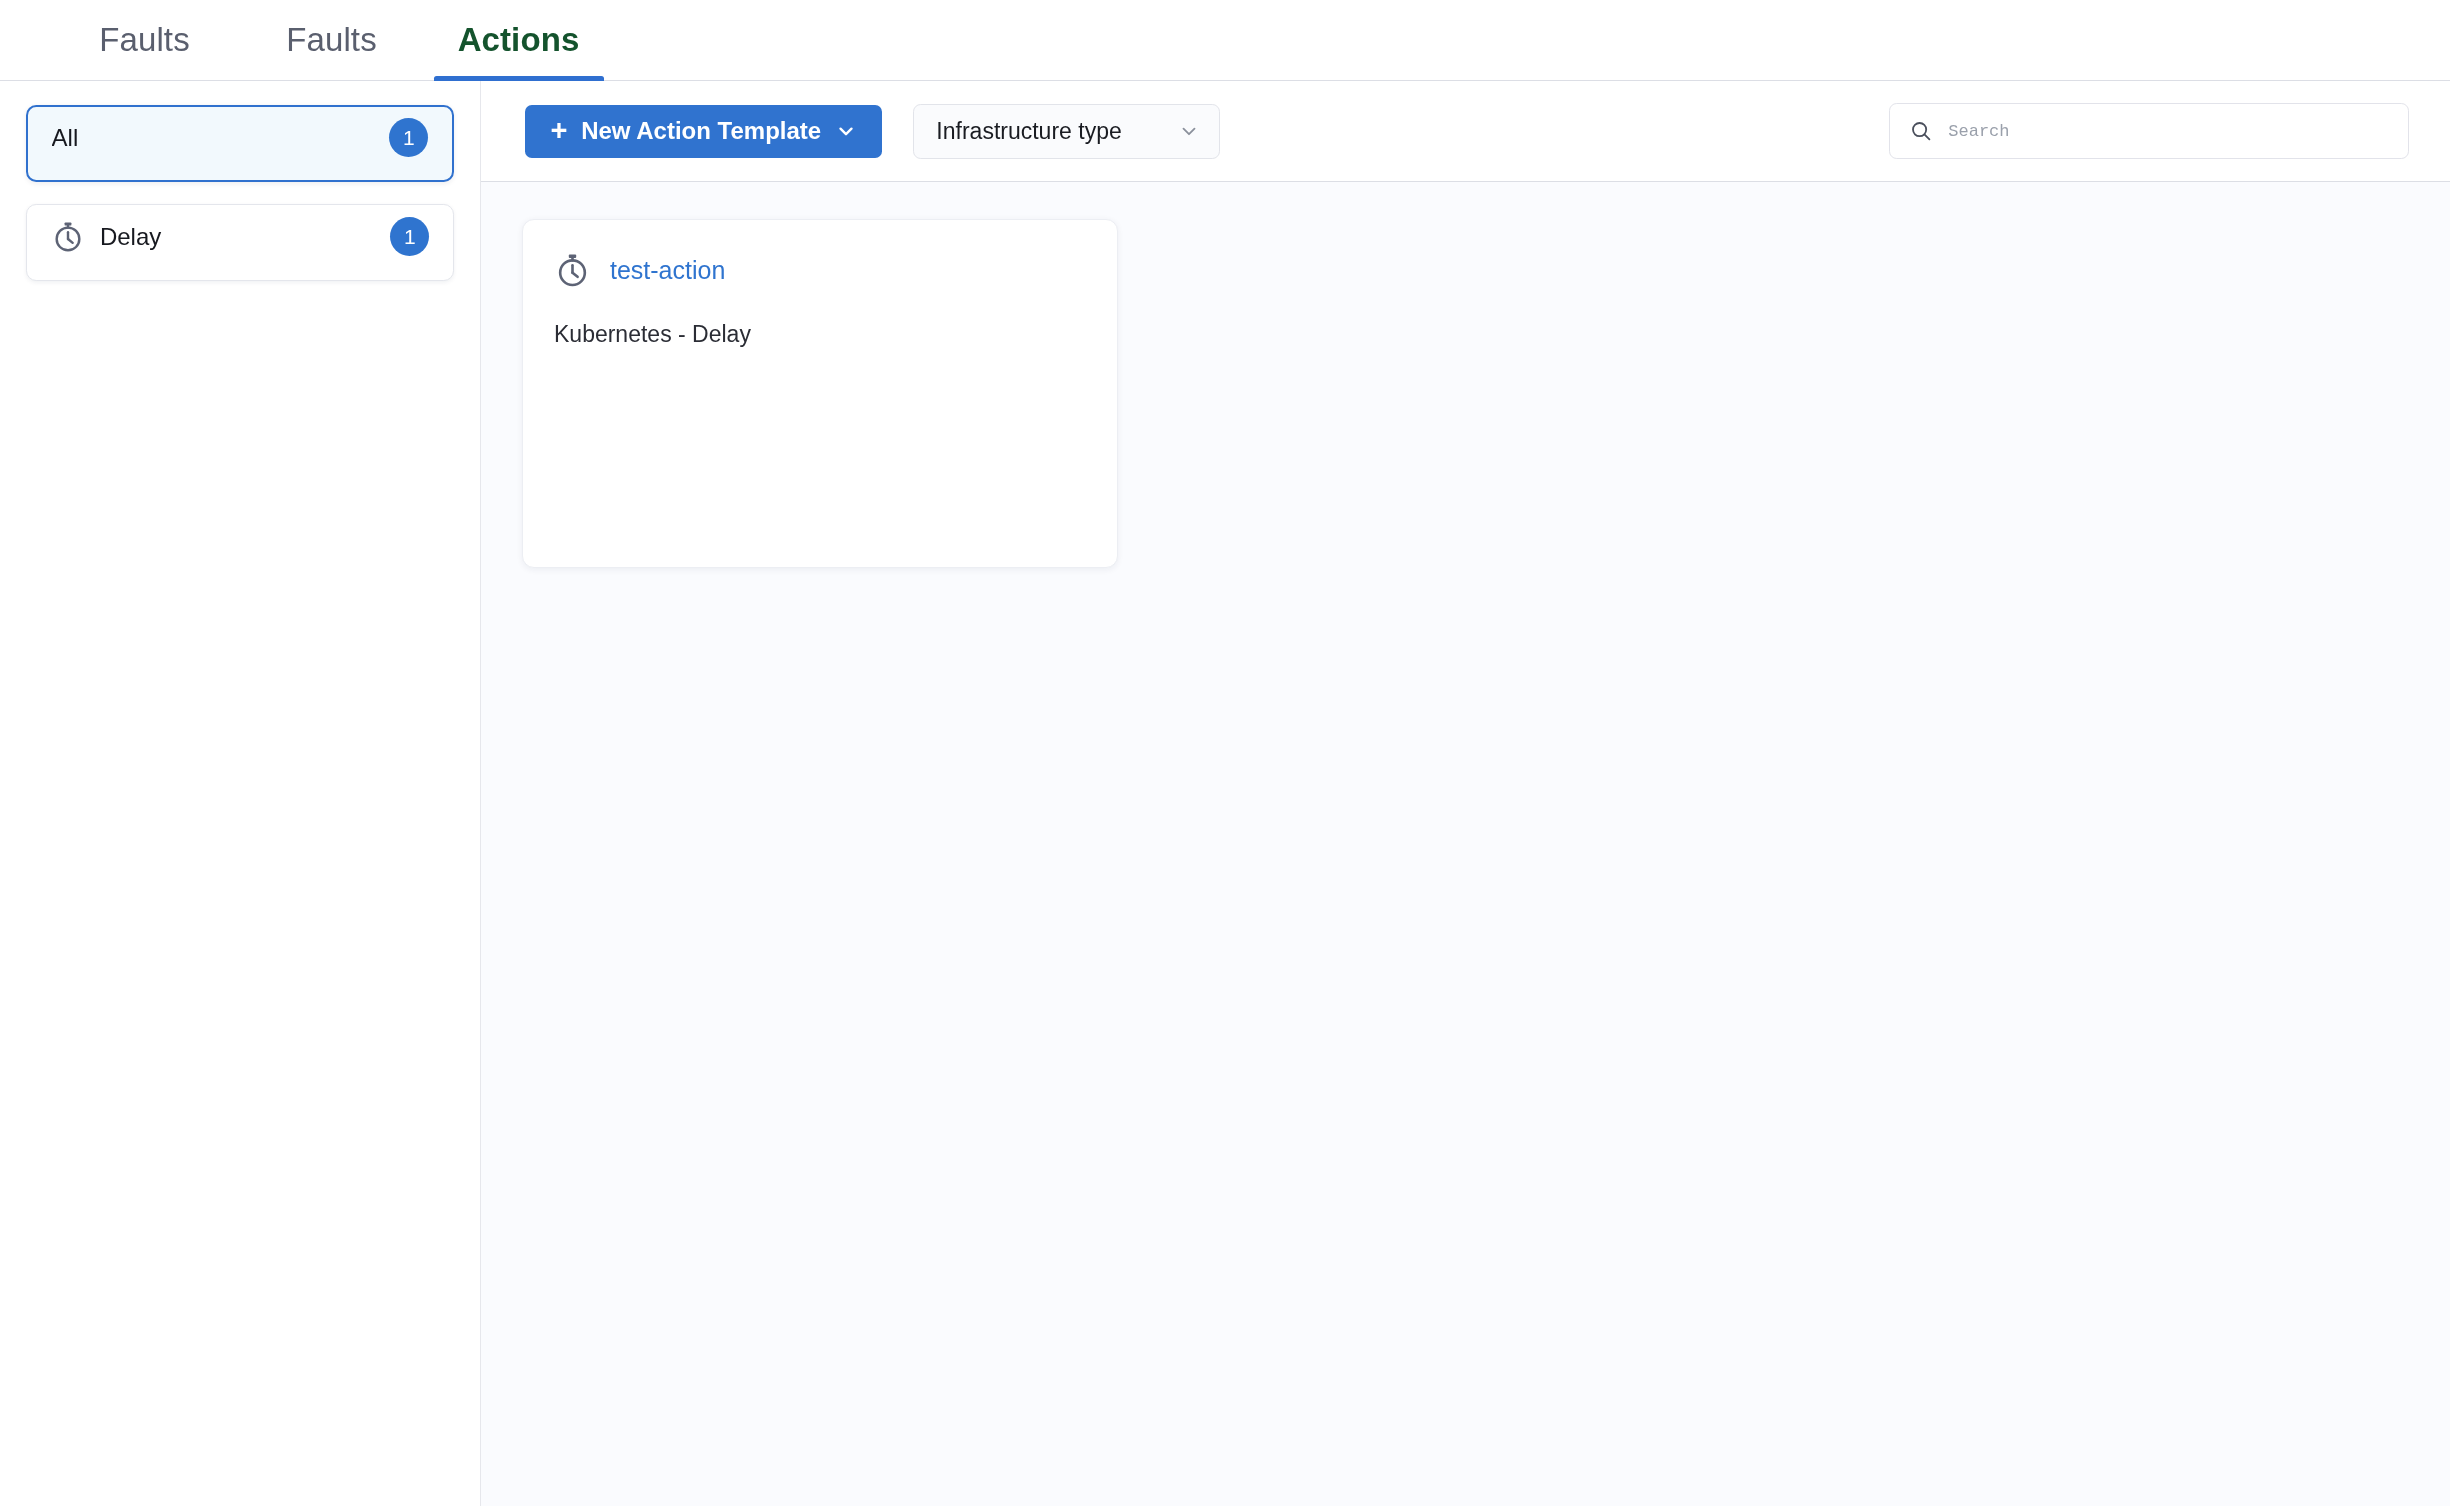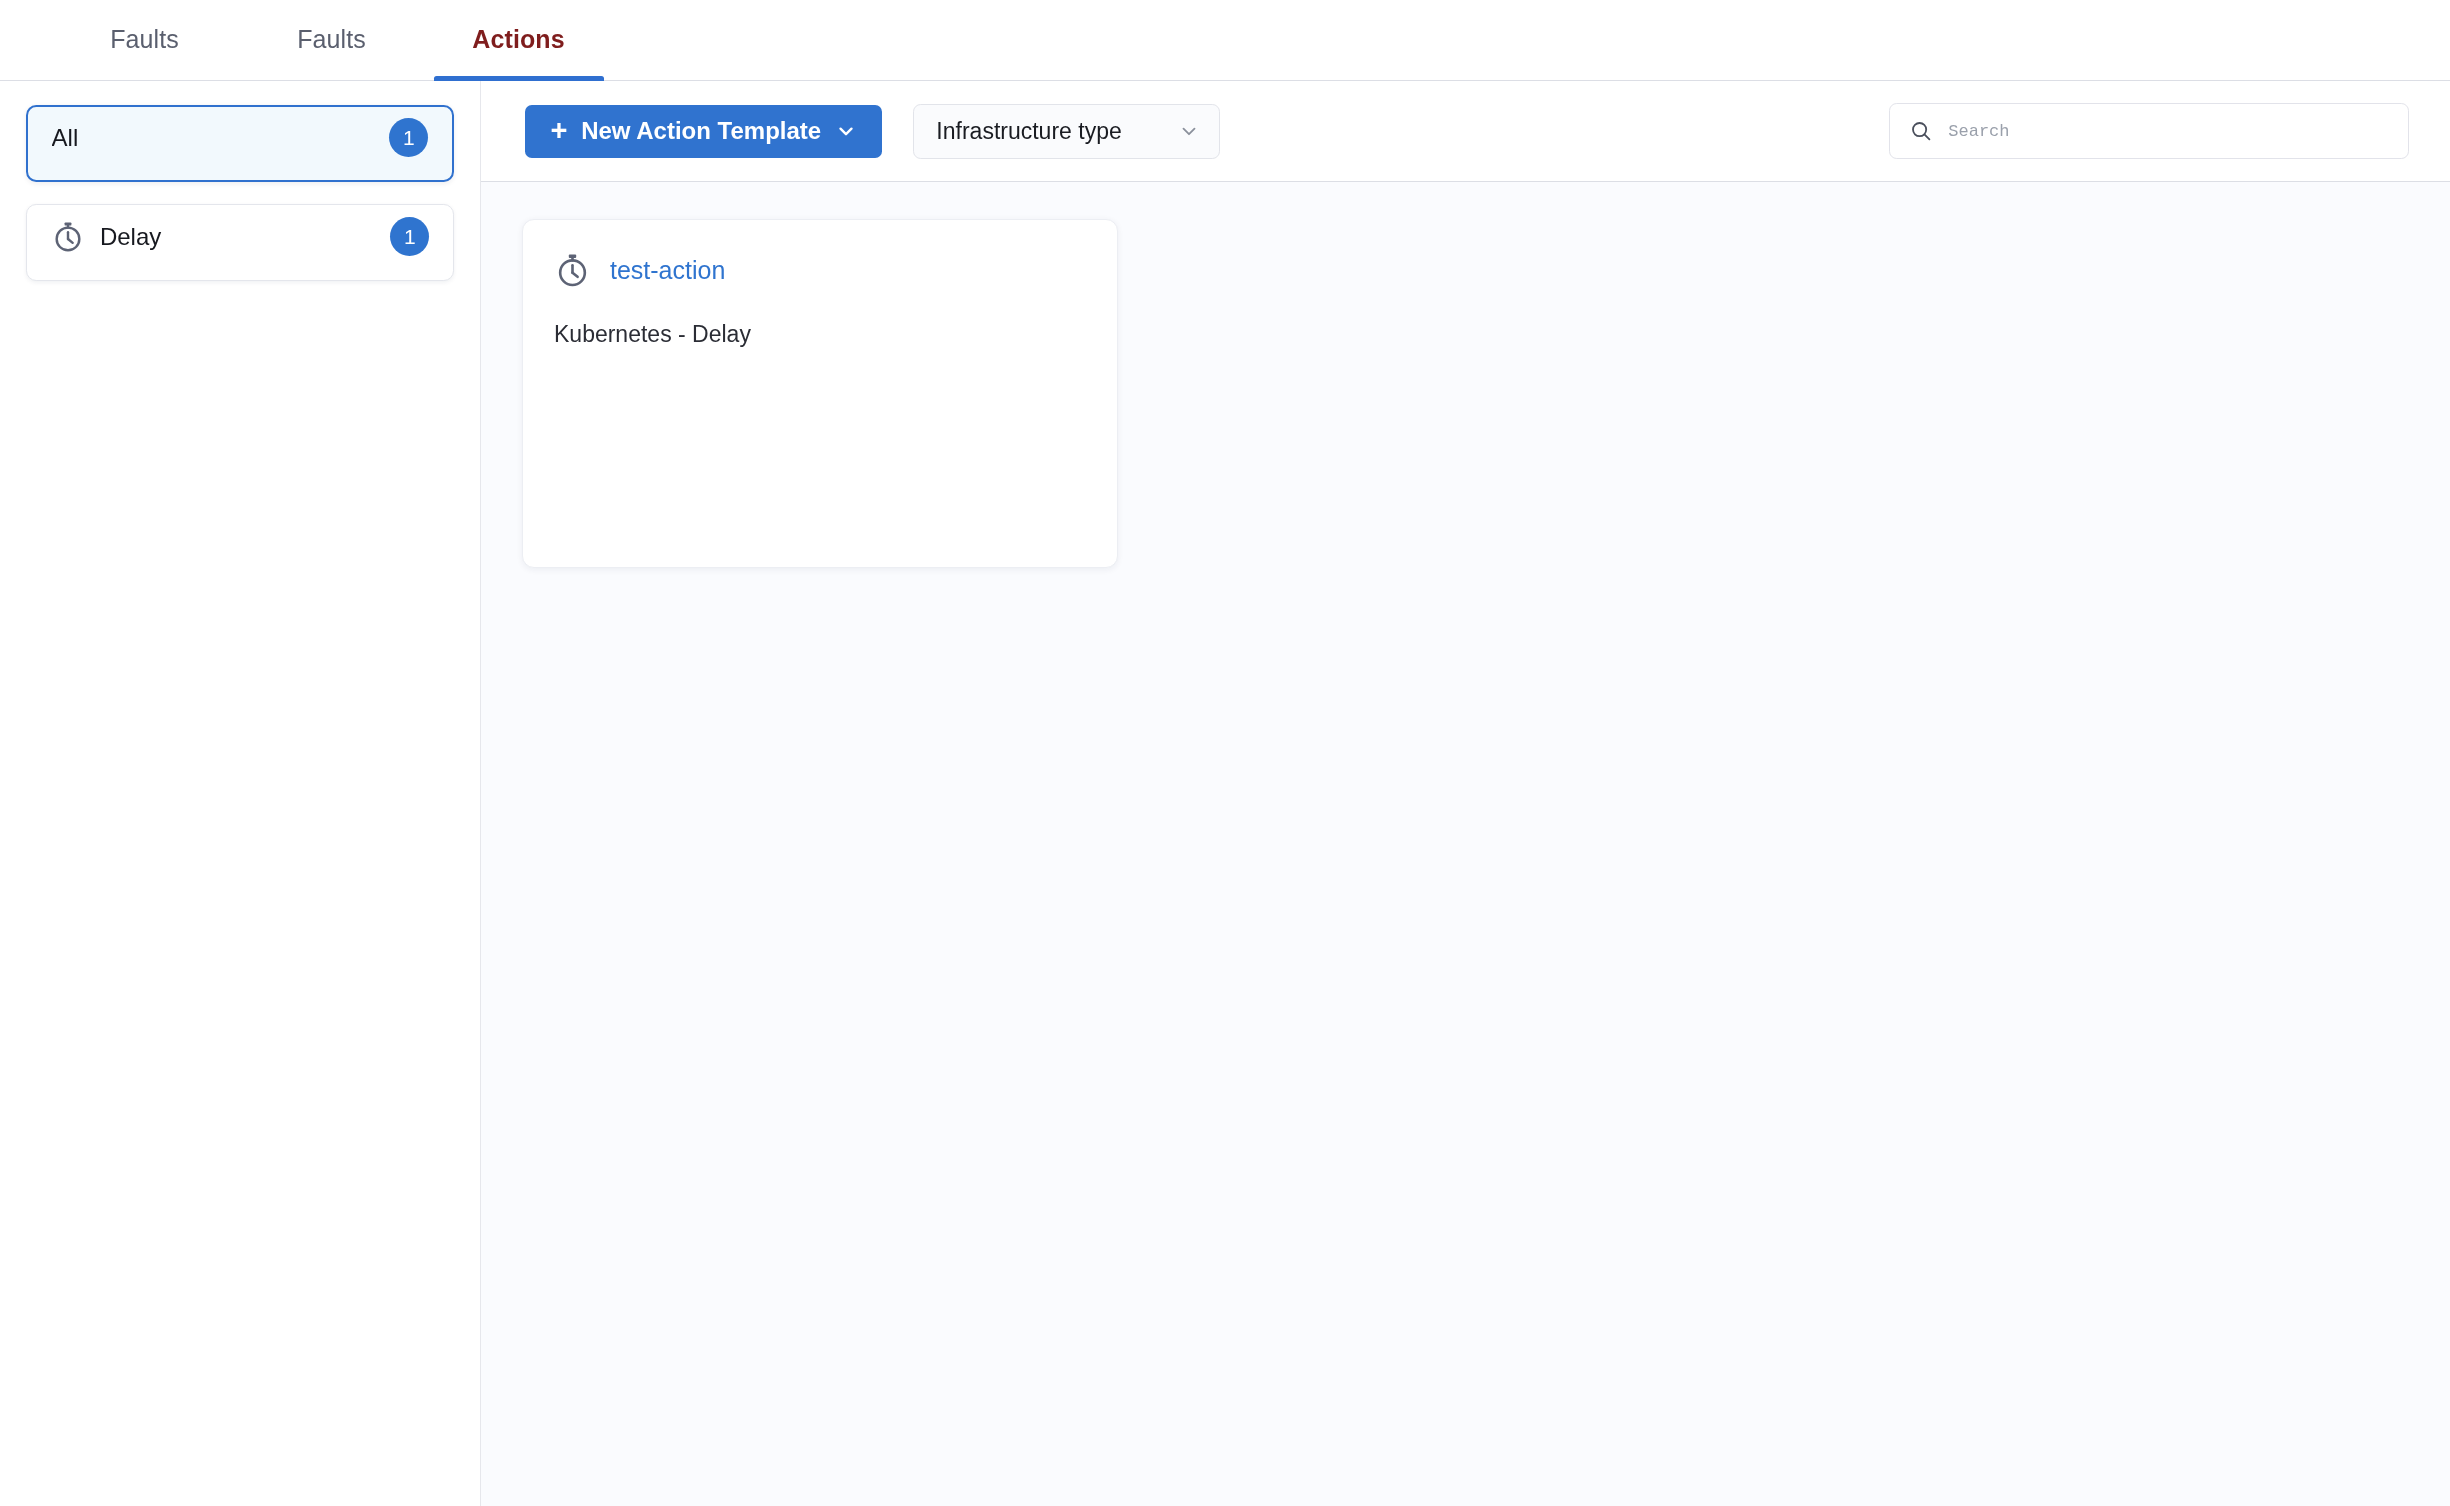--- a/index.html
+++ b/index.html
@@ -32,30 +32,30 @@
     padding-left: 51px;
   }
   .tab {
     position: relative;
     height: 79px;
     display: flex;
     align-items: center;
     justify-content: center;
     padding: 0 32px;
     min-width: 187px;
-    font-size: 25px;
+    font-size: 33px;
     color: #5a5f6e;
     letter-spacing: 0.1px;
     cursor: pointer;
     background: transparent;
     border: none;
     font-family: "Liberation Sans", sans-serif;
   }
   .tab.active {
-    color: #7f1d1d;
+    color: #14532d;
     font-weight: bold;
   }
   .tab.active::after {
     content: "";
     position: absolute;
     left: 8.5px;
     right: 8.5px;
     bottom: -1.7px;
     height: 5.1px;
     background: #2f6fd0;

